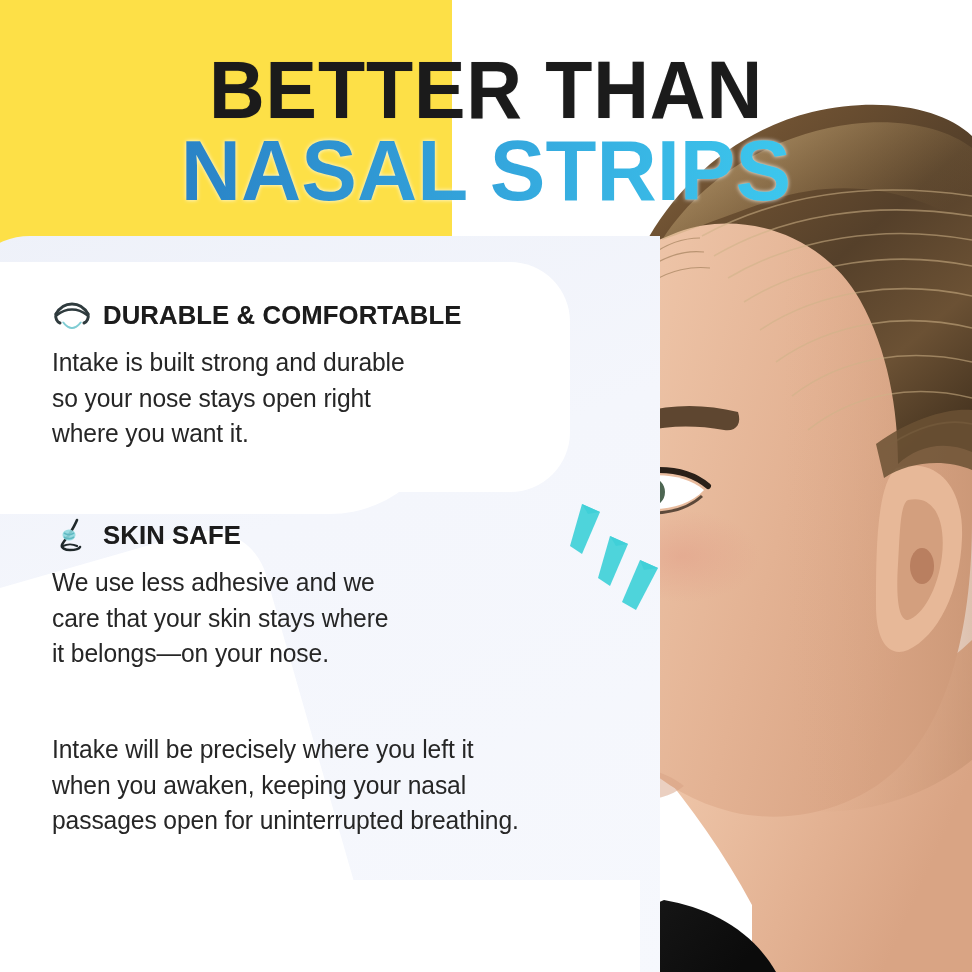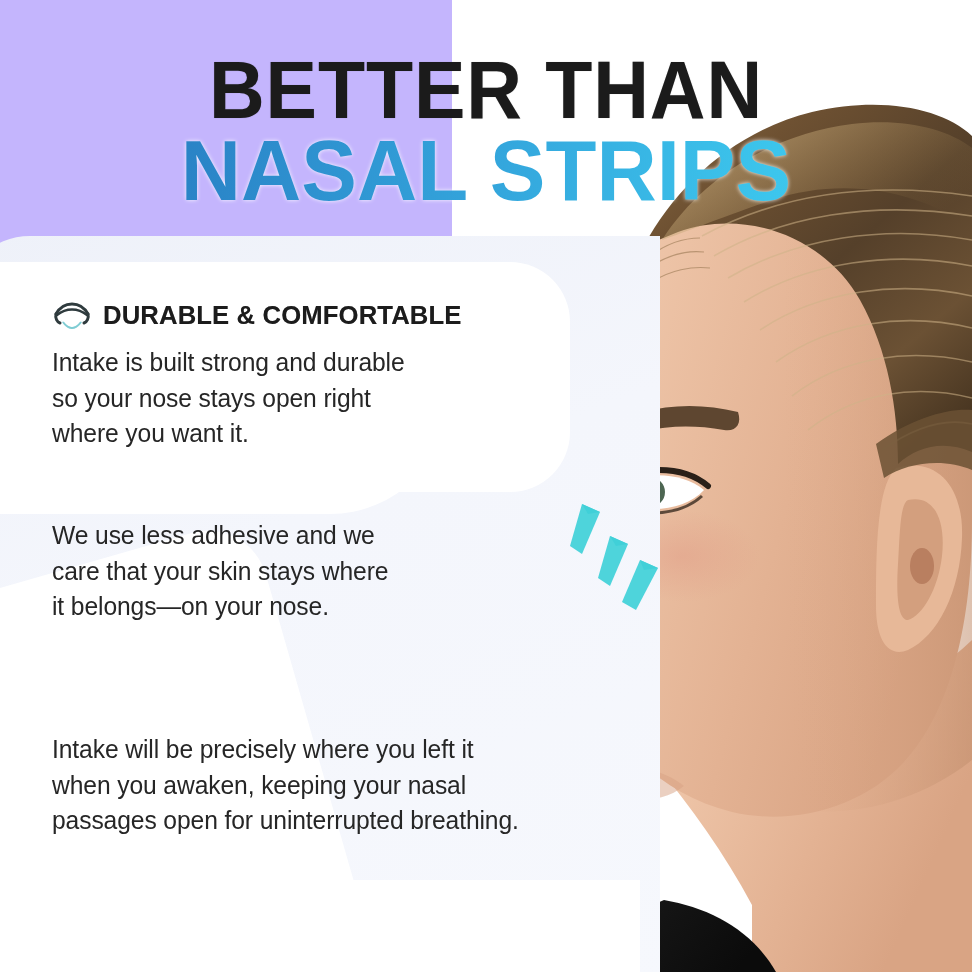--- a/index.html
+++ b/index.html
@@ -2,21 +2,21 @@
 <html><head>
 <meta charset="utf-8">
 <style>
   * { margin:0; padding:0; box-sizing:border-box; }
   html,body { width:972px; height:972px; overflow:hidden; }
   body {
     font-family:"Liberation Sans", sans-serif;
     background:#ffffff;
     position:relative;
   }
-  #stage { position:absolute; inset:0; width:972px; height:972px; overflow:hidden; background:#c4b5fd; }
+  #stage { position:absolute; inset:0; width:972px; height:972px; overflow:hidden; background:#fde047; }
 
   
   .bg-tint{
     position:absolute; left:-40px; top:236px; width:700px; height:760px;
     background:linear-gradient(160deg,#eef1f9 0%, #f4f6fc 40%, #f6f8fd 100%);
     border-radius:70px 0 0 0;
   }
   .bg-tint2{
     position:absolute; left:-60px; top:560px; width:380px; height:460px;
     background:#ffffff;
@@ -295,20 +295,33 @@
         <span class="f-title">DURABLE &amp; COMFORTABLE</span>
       </div>
       <div class="f-body">
         <span>Intake is built strong and durable</span>
         <span>so your nose stays open right</span>
         <span>where you want it.</span>
       </div>
     </div>
 
     <div class="feature f2">
+      <div class="f-head">
+        <span class="f-icon">
+          <svg width="40" height="34" viewBox="0 0 40 34">
+            <path d="M25 2 C 23 7 20 12 17 17 C 14 21 11 24 10 27
+                     C 9 30 13 32 18 32 C 23 32 27 31 28 29" stroke="#20292b" stroke-width="2.6" fill="none" stroke-linecap="round"></path>
+            <path d="M11 28 C 15 26 21 26 25 28" stroke="#20292b" stroke-width="2.2" fill="none" stroke-linecap="round"></path>
+            <ellipse cx="17" cy="17" rx="6.5" ry="5.5" fill="#8ed8de" opacity="0.9"></ellipse>
+            <path d="M12 15 C 15 17 19 17 22 15" stroke="#5fb9c2" stroke-width="1.6" fill="none"></path>
+            <path d="M12 19 C 15 21 19 21 22 19" stroke="#5fb9c2" stroke-width="1.6" fill="none"></path>
+          </svg>
+        </span>
+        <span class="f-title">SKIN SAFE</span>
+      </div>
       <div class="f-body">
         <span>We use less adhesive and we</span>
         <span>care that your skin stays where</span>
         <span>it belongs—on your nose.</span>
       </div>
     </div>
 
     <div class="feature f3">
       <div class="f-body">
         <span>Intake will be precisely where you left it</span>

